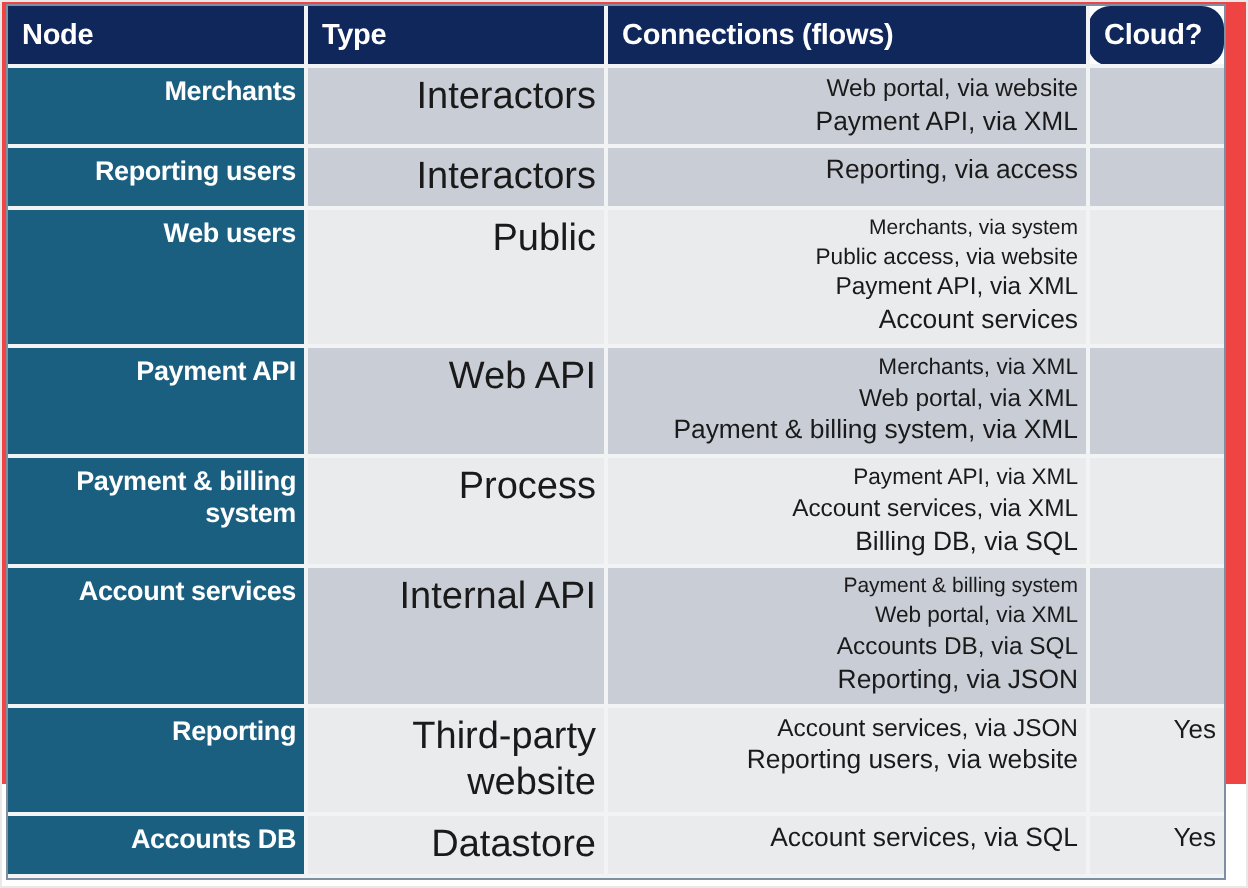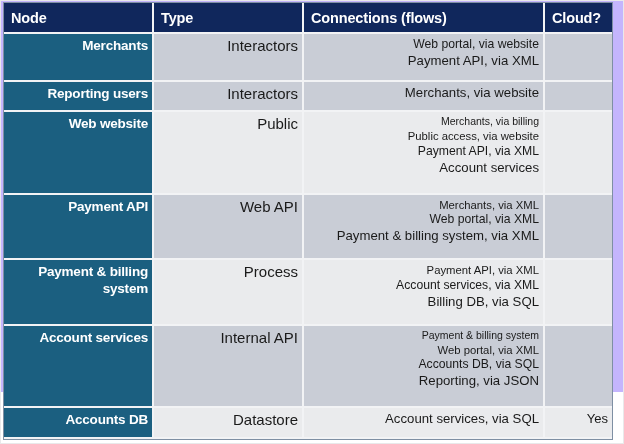--- a/index.html
+++ b/index.html
@@ -11,21 +11,21 @@
     width: 624px;
     height: 444px;
     overflow: hidden;
     font-family: "Liberation Sans", sans-serif;
   }
 
   #canvas {
     position: relative;
     width: 624px;
     height: 392px;
-    background: #c4b5fd;
+    background: #ef4444;
     box-sizing: border-box;
   }
 
   
   #page-frame {
     position: absolute;
     left: 0; top: 0;
     width: 624px; height: 444px;
     border: 1px solid #e9e9ea;
     box-sizing: border-box;
@@ -64,21 +64,21 @@
     font-weight: bold;
     text-align: left;
     vertical-align: middle;
     padding: 0 0 0 7px;
     height: 29px;
     border-right: 2px solid #f2f3f5;
     border-bottom: 2px solid #f2f3f5;
     letter-spacing: -0.15px;
     white-space: nowrap;
   }
-  thead th.last { border-right: none; }
+  thead th.last { border-right: none; border-radius: 11px; }
 
   
   tbody td {
     vertical-align: top;
     padding: 3px 4px 2px 7px;
     border-right: 2px solid #f2f3f5;
     border-bottom: 2px solid #f2f3f5;
     color: #1a1a1a;
     font-size: 12.5px;
     line-height: 1.22;
@@ -99,21 +99,21 @@
 
   
   tbody tr.alt-a td.type,
   tbody tr.alt-a td.conn,
   tbody tr.alt-a td.cloud { background: #c9cdd6; }
 
   tbody tr.alt-b td.type,
   tbody tr.alt-b td.conn,
   tbody tr.alt-b td.cloud { background: #eaebed; }
 
-  td.type  { font-size: 15px; }
+  td.type  { font-size: 19px; }
   td.cloud { font-size: 13px; }
 
   
   ul.flows {
     margin: 0;
     padding: 0;
     list-style: none;
   }
   ul.flows li {
     white-space: nowrap;
@@ -159,31 +159,31 @@
                 <li class="s3">Payment API, via XML</li>
               </ul>
             </td>
             <td class="cloud"></td>
           </tr>
           <tr class="alt-a">
             <td class="node">Reporting users</td>
             <td class="type">Interactors</td>
             <td class="conn">
               <ul class="flows">
-                <li class="s3">Merchants, via website</li>
-              </ul>
-            </td>
-            <td class="cloud"></td>
-          </tr>
-          <tr class="alt-b">
-            <td class="node">Web website</td>
+                <li class="s3">Reporting, via access</li>
+              </ul>
+            </td>
+            <td class="cloud"></td>
+          </tr>
+          <tr class="alt-b">
+            <td class="node">Web users</td>
             <td class="type">Public</td>
             <td class="conn">
               <ul class="flows">
-                <li class="s0">Merchants, via billing</li>
+                <li class="s0">Merchants, via system</li>
                 <li class="s1">Public access, via website</li>
                 <li class="s2">Payment API, via XML</li>
                 <li class="s3">Account services</li>
               </ul>
             </td>
             <td class="cloud"></td>
           </tr>
           <tr class="alt-a">
             <td class="node">Payment API</td>
             <td class="type">Web API</td>
@@ -215,20 +215,31 @@
               <ul class="flows">
                 <li class="s0">Payment &amp; billing system</li>
                 <li class="s1">Web portal, via XML</li>
                 <li class="s2">Accounts DB, via SQL</li>
                 <li class="s3">Reporting, via JSON</li>
               </ul>
             </td>
             <td class="cloud"></td>
           </tr>
           <tr class="alt-b">
+            <td class="node">Reporting</td>
+            <td class="type">Third-party website</td>
+            <td class="conn">
+              <ul class="flows">
+                <li class="s2">Account services, via JSON</li>
+                <li class="s3">Reporting users, via website</li>
+              </ul>
+            </td>
+            <td class="cloud">Yes</td>
+          </tr>
+          <tr class="alt-b">
             <td class="node">Accounts DB</td>
             <td class="type">Datastore</td>
             <td class="conn">
               <ul class="flows">
                 <li class="s3">Account services, via SQL</li>
               </ul>
             </td>
             <td class="cloud">Yes</td>
           </tr>
         </tbody>

